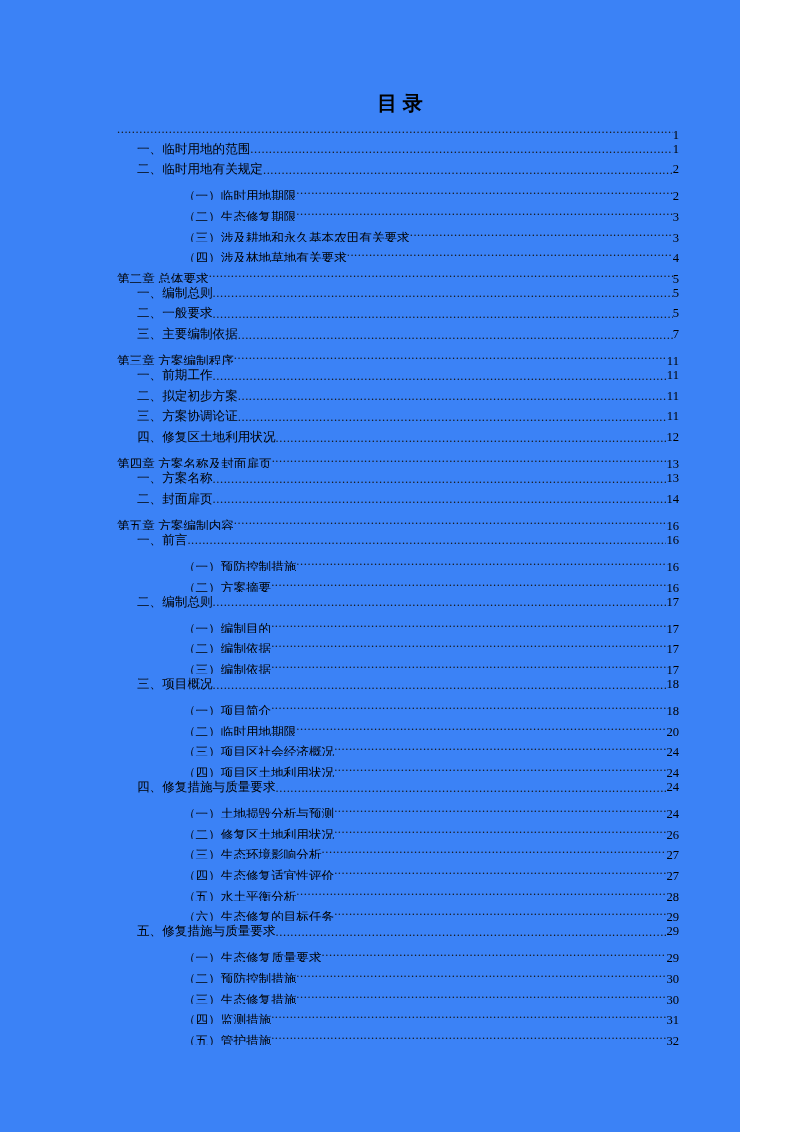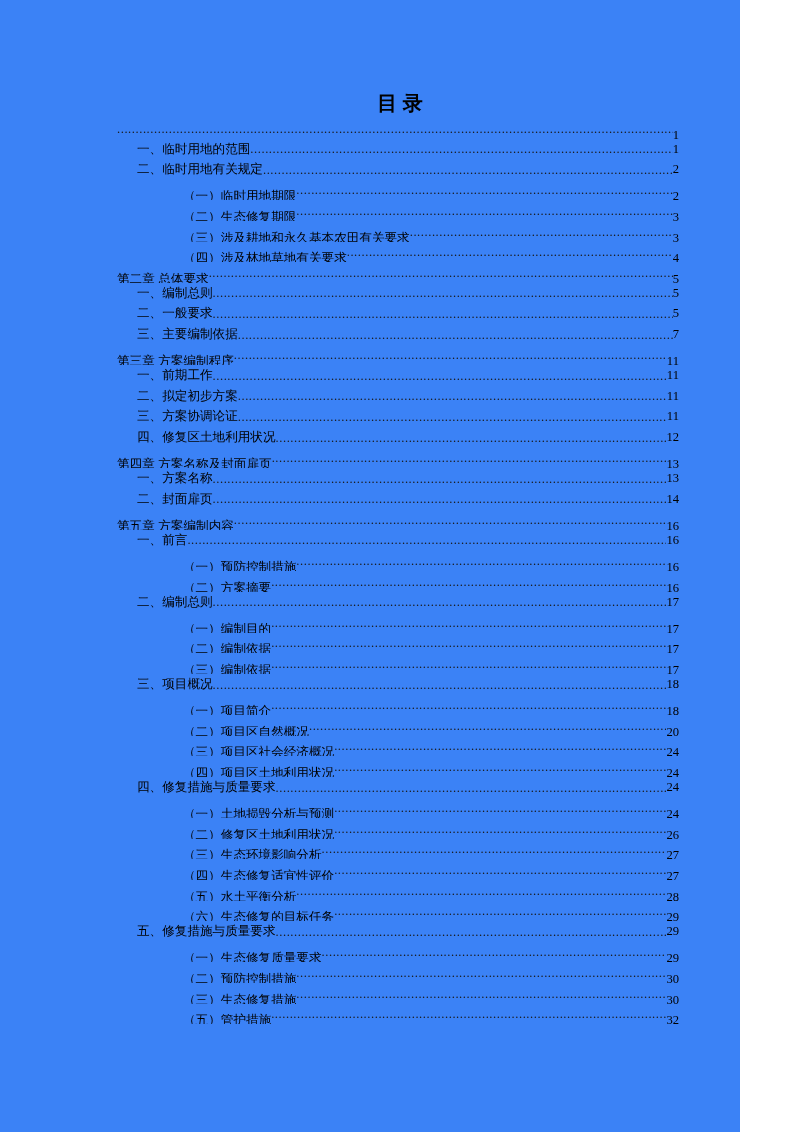--- a/index.html
+++ b/index.html
@@ -235,21 +235,21 @@
         <span class="entry-label">三、项目概况</span>
         <span class="entry-leader"></span>
         <span class="entry-page">18</span>
       </div>
       <div class="toc-entry lvl3">
         <span class="entry-label">（一）项目简介</span>
         <span class="entry-leader"></span>
         <span class="entry-page">18</span>
       </div>
       <div class="toc-entry lvl3">
-        <span class="entry-label">（二）项目区自然概况</span>
+        <span class="entry-label">（二）临时用地期限</span>
         <span class="entry-leader"></span>
         <span class="entry-page">20</span>
       </div>
       <div class="toc-entry lvl3">
         <span class="entry-label">（三）项目区社会经济概况</span>
         <span class="entry-leader"></span>
         <span class="entry-page">24</span>
       </div>
       <div class="toc-entry lvl3">
         <span class="entry-label">（四）项目区土地利用状况</span>
@@ -305,19 +305,24 @@
         <span class="entry-label">（二）预防控制措施</span>
         <span class="entry-leader"></span>
         <span class="entry-page">30</span>
       </div>
       <div class="toc-entry lvl3">
         <span class="entry-label">（三）生态修复措施</span>
         <span class="entry-leader"></span>
         <span class="entry-page">30</span>
       </div>
       <div class="toc-entry lvl3">
+        <span class="entry-label">（四）监测措施</span>
+        <span class="entry-leader"></span>
+        <span class="entry-page">31</span>
+      </div>
+      <div class="toc-entry lvl3">
         <span class="entry-label">（五）管护措施</span>
         <span class="entry-leader"></span>
         <span class="entry-page">32</span>
       </div>
     </div>
 
 </div>
 
 </body></html>

